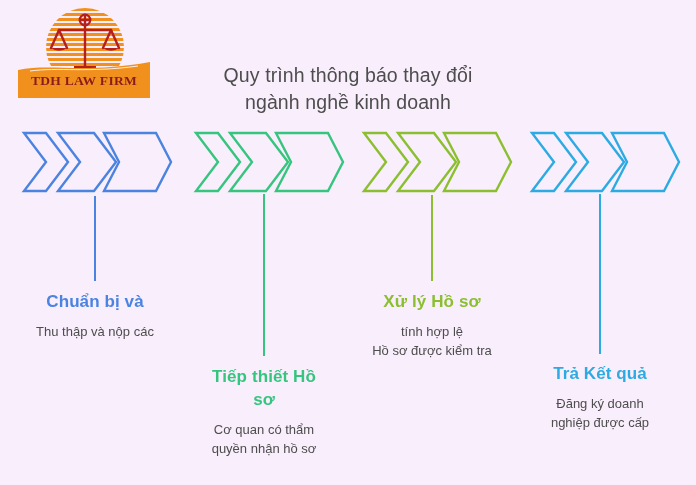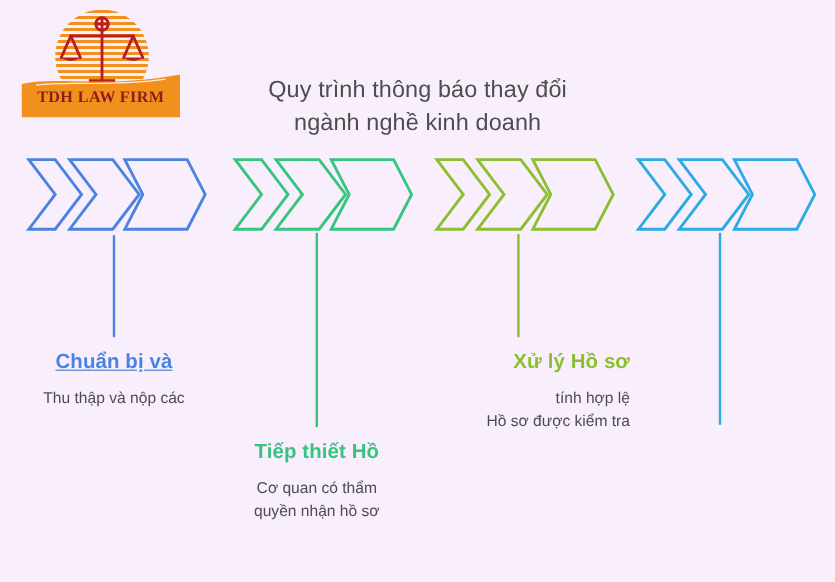--- a/index.html
+++ b/index.html
@@ -176,42 +176,52 @@
       </g>
     </svg>
   </div>
 
   <div class="connector" style="left:94px; top:196px; height:85px; background:#4b83e0;"></div>
   <div class="connector" style="left:263px; top:194px; height:162px; background:#36c57f;"></div>
   <div class="connector" style="left:431px; top:195px; height:86px; background:#8cbf30;"></div>
   <div class="connector" style="left:599px; top:194px; height:160px; background:#2cabe3;"></div>
 
   <div class="step-text" style="left:2px; top:290px;">
-    <div class="step-title" style="color:#4b83e0;text-decoration:underline;">
+    <div class="step-title" style="color:#4b83e0;">
       <div>Chuẩn bị và</div>
     </div>
     <div class="step-desc">
       <div>Thu thập và nộp các</div>
     </div>
   </div>
 
   <div class="step-text" style="left:171px; top:365px;">
     <div class="step-title" style="color:#36c57f;">
       <div>Tiếp thiết Hồ</div>
+      <div>sơ</div>
     </div>
     <div class="step-desc">
       <div>Cơ quan có thẩm</div>
       <div>quyền nhận hồ sơ</div>
     </div>
   </div>
 
-  <div class="step-text" style="left:339px; top:290px;text-align:right;">
+  <div class="step-text" style="left:339px; top:290px;">
     <div class="step-title" style="color:#8cbf30;">
       <div>Xử lý Hồ sơ</div>
     </div>
     <div class="step-desc">
       <div>tính hợp lệ</div>
       <div>Hồ sơ được kiểm tra</div>
     </div>
   </div>
 
+  <div class="step-text" style="left:507px; top:362px;">
+    <div class="step-title" style="color:#2cabe3;">
+      <div>Trả Kết quả</div>
+    </div>
+    <div class="step-desc">
+      <div>Đăng ký doanh</div>
+      <div>nghiệp được cấp</div>
+    </div>
+  </div>
 
 </div>
 
 </body></html>

